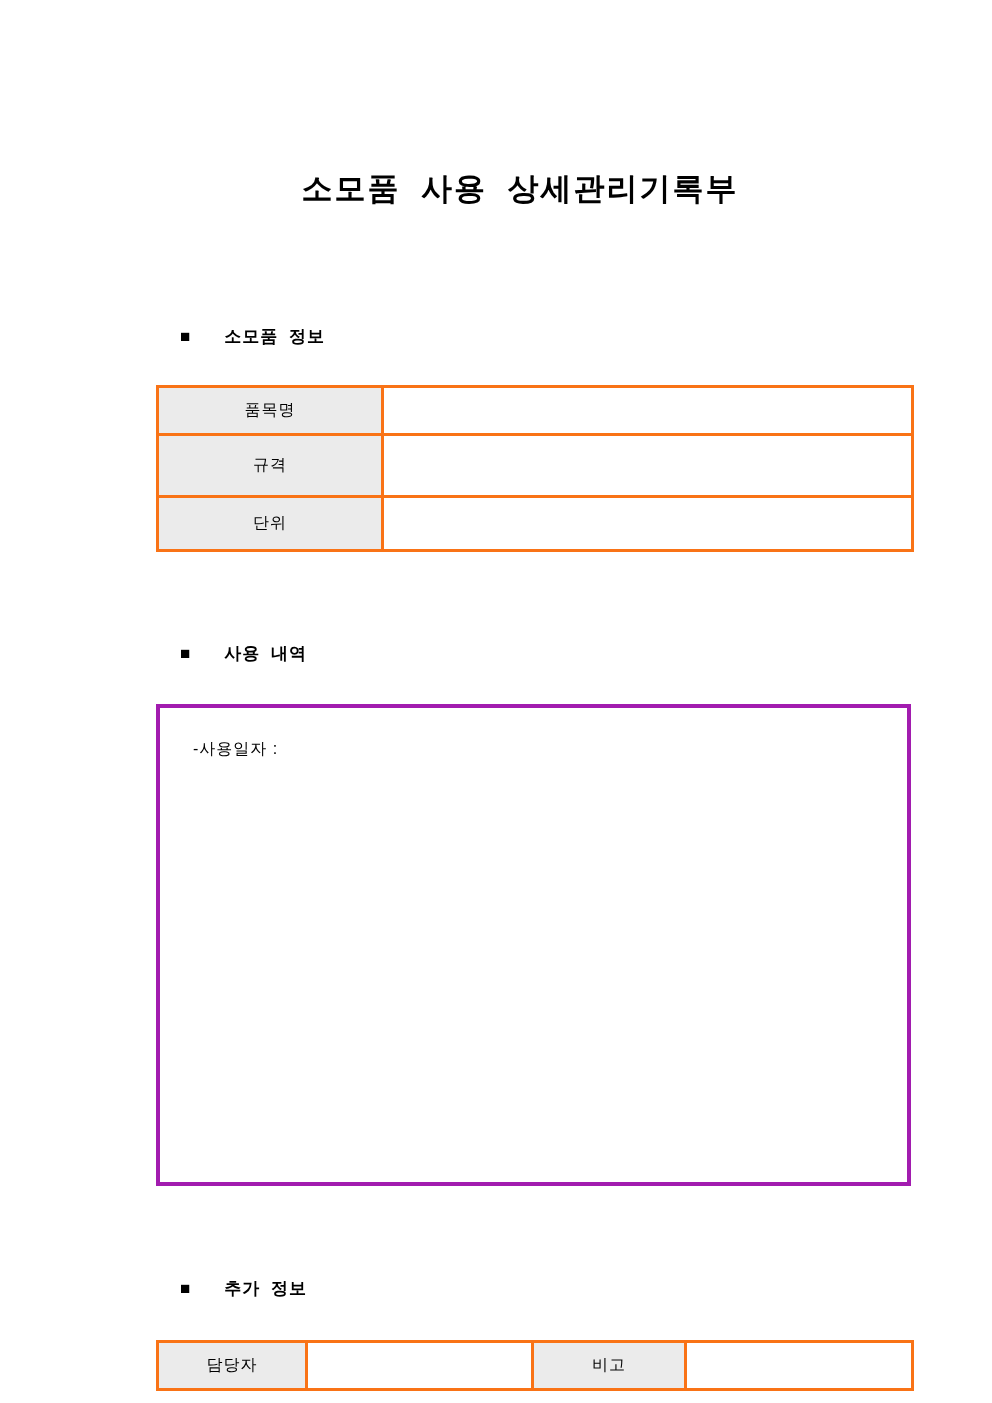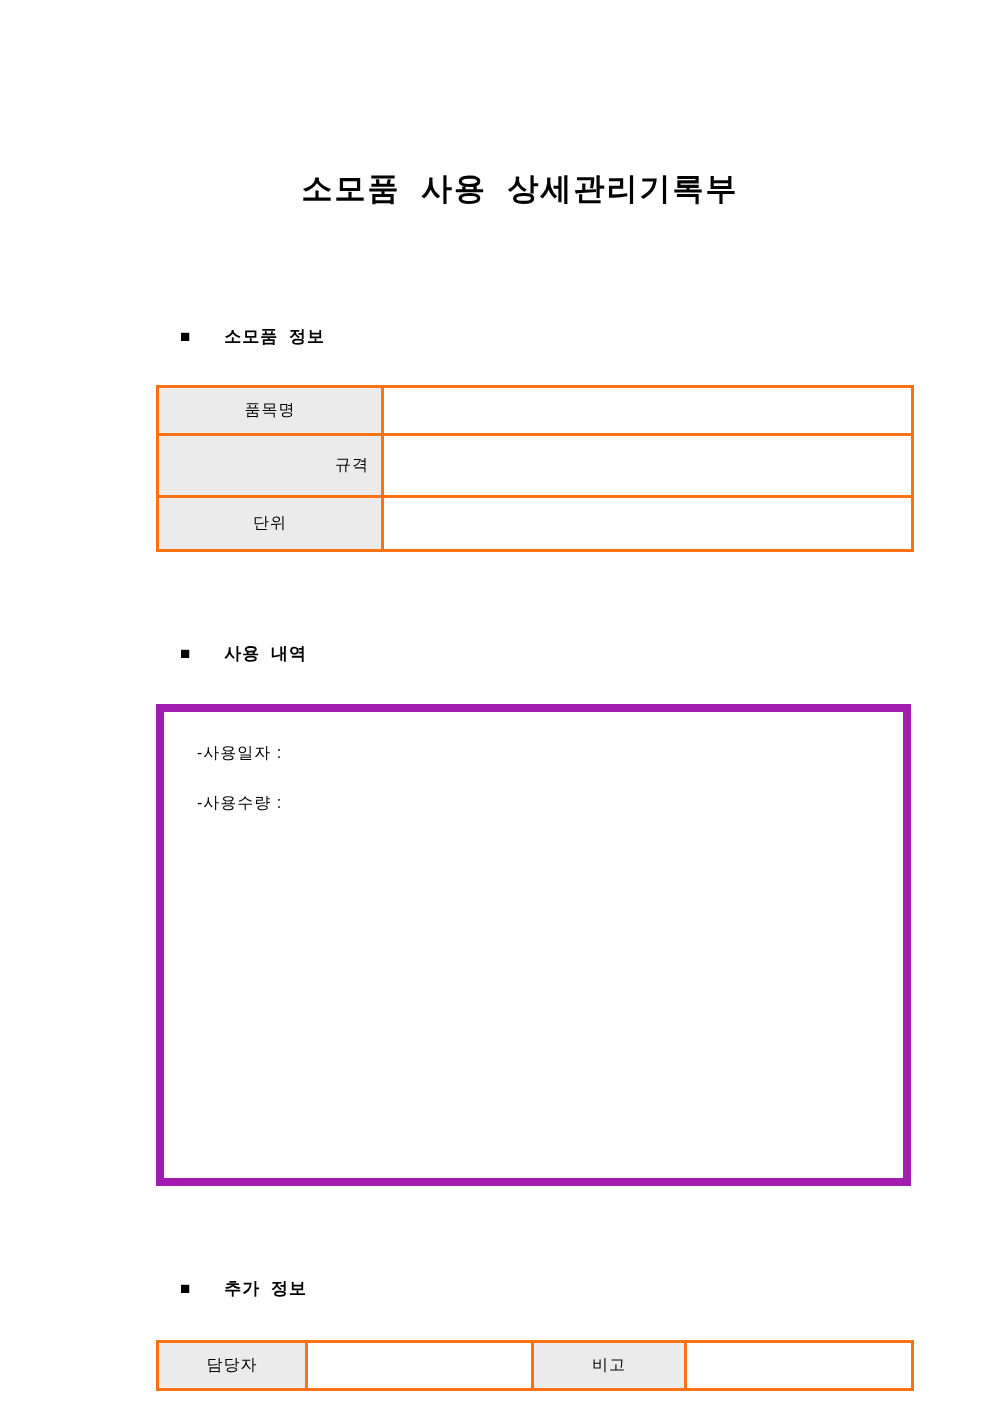--- a/index.html
+++ b/index.html
@@ -58,29 +58,29 @@
   }
   .label-cell {
     background: #ebebeb;
     text-align: center;
   }
   .value-cell {
     background: #ffffff;
   }
   .info-table { margin-top: 13px; }
   .info-table tr:nth-child(1) td { height: 48px; }
-  .info-table tr:nth-child(2) td { height: 62px; text-align: right; }
+  .info-table tr:nth-child(2) td { height: 62px; }
   .info-table tr:nth-child(3) td { height: 54px; }
 
   .usage-box {
     margin-left: 120px;
     margin-top: 15px;
     width: 755px;
     height: 482px;
-    border: 8px solid #a21caf;
+    border: 4px solid #a21caf;
     padding: 16px 20px 0 21px;
   }
   .usage-line {
     font-size: 16px;
     line-height: 26px;
     letter-spacing: 1px;
   }
 
   .additional-table { margin-top: 16px; }
   .additional-table td { height: 24px; }
@@ -118,21 +118,20 @@
   </tbody>
     </table>
 
   <div class="section-heading heading-usage">
     <span class="bullet">■</span>
     <span>사용 내역</span>
   </div>
 
   <div class="usage-box">
     <div class="usage-line">-사용일자 :</div>
-    <div class="usage-line">-사용수량 :</div>
   </div>
 
   <div class="section-heading heading-additional">
     <span class="bullet">■</span>
     <span>추가 정보</span>
   </div>
 
   <table class="additional-table">
     <colgroup>
         <col style="width:149px">

